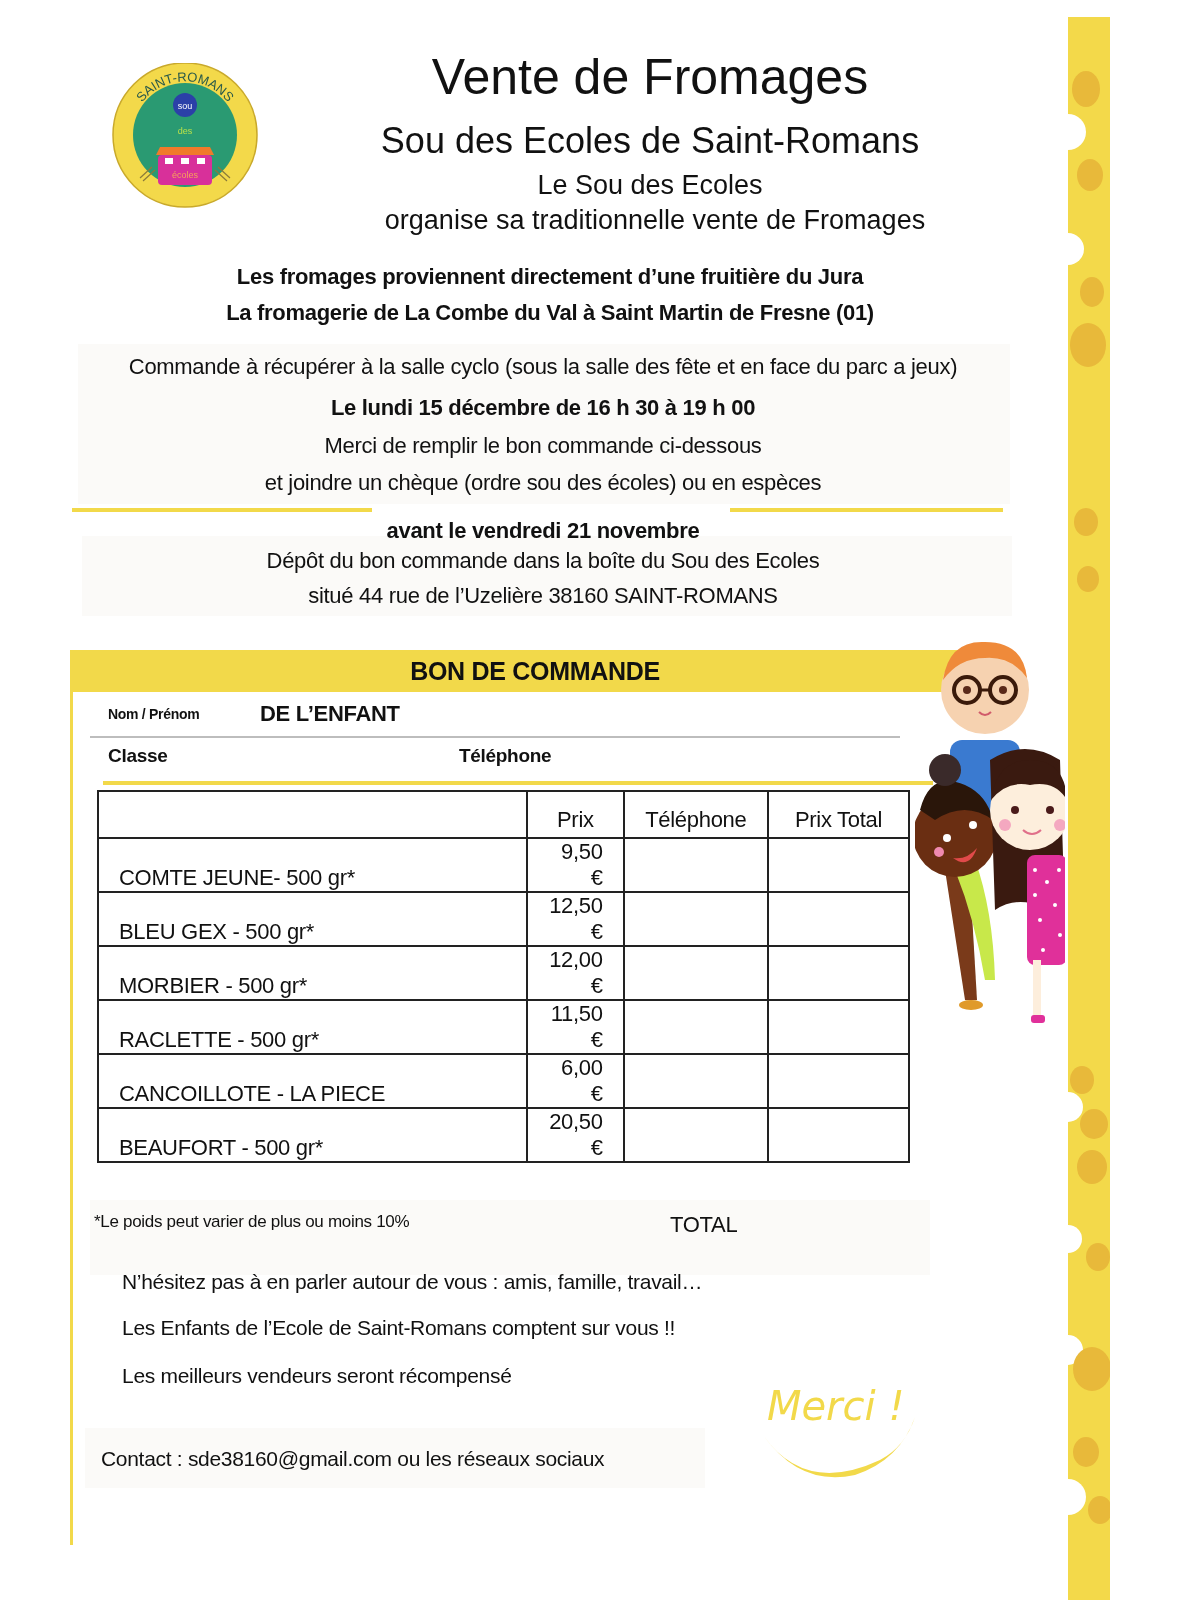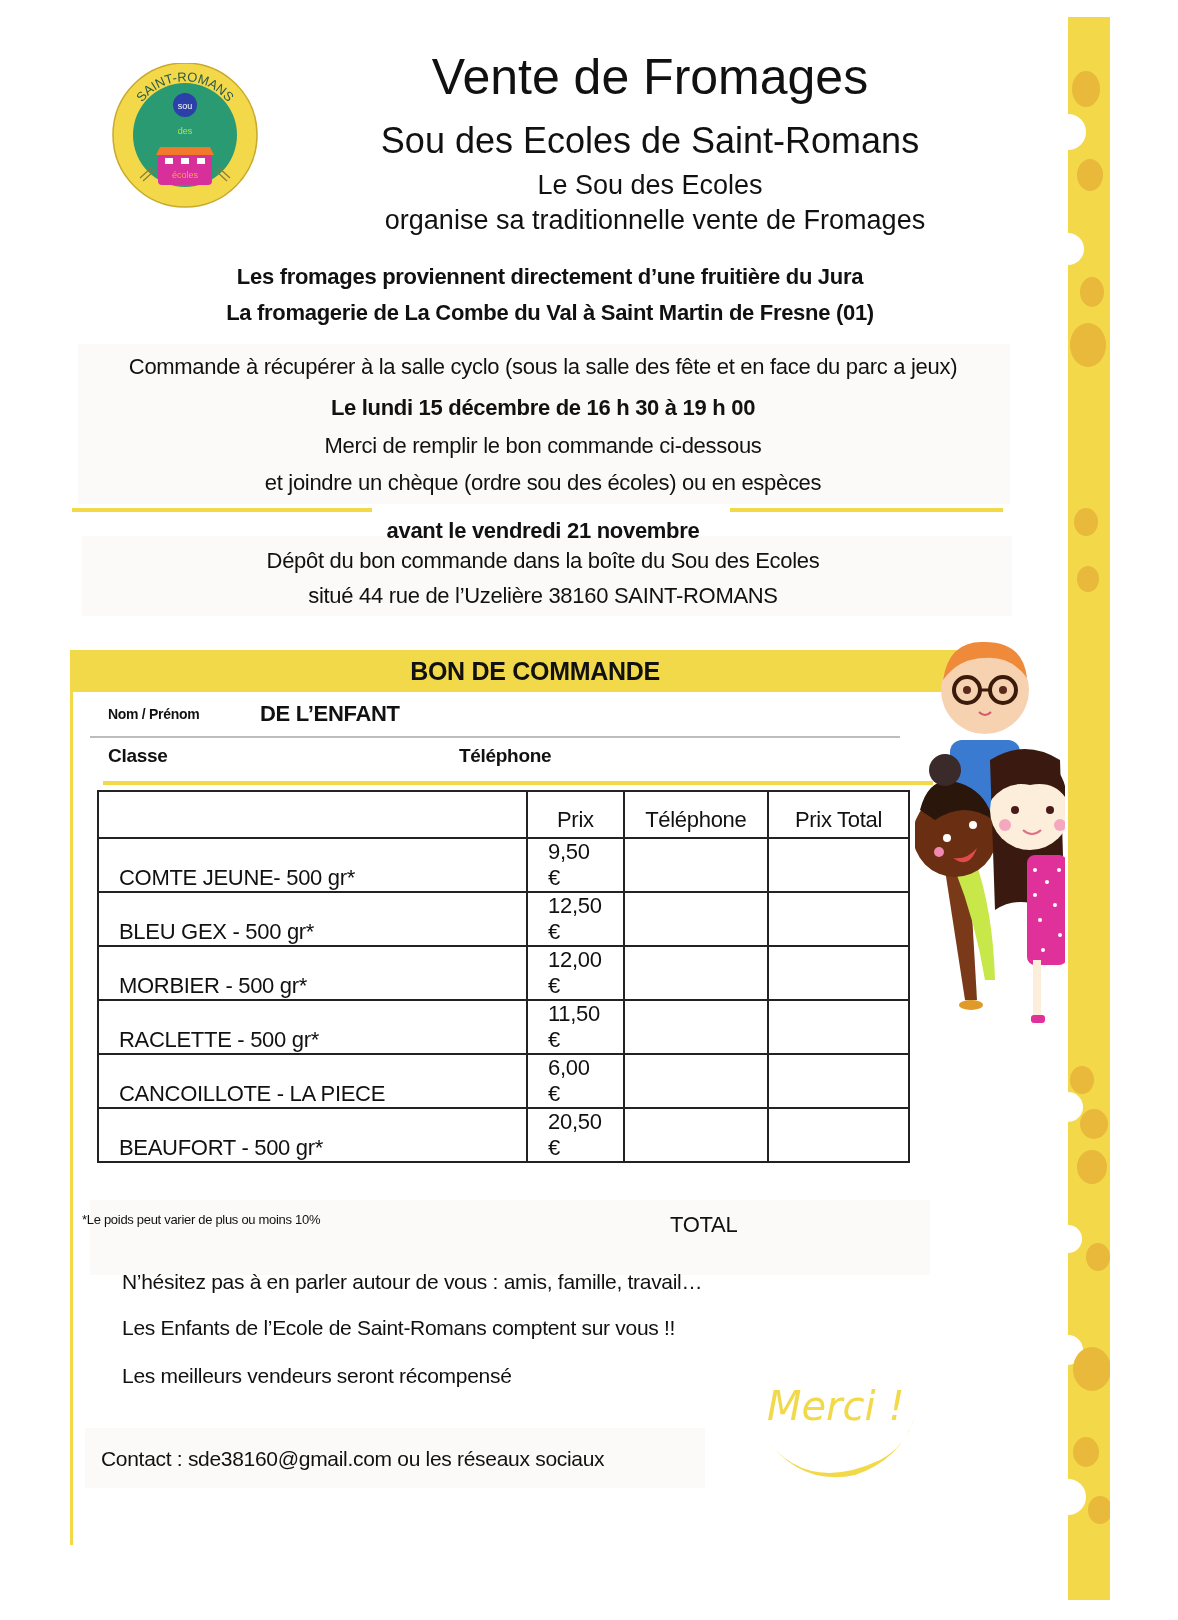--- a/index.html
+++ b/index.html
@@ -51,26 +51,26 @@
   #gray-line { left: 90px; top: 736px; width: 810px; height: 2px; background: #bdbdbd; }
   #classe-label { left: 108px; top: 745px; font-size: 19px; font-weight: 700; }
   #tel-label { left: 459px; top: 745px; font-size: 19px; font-weight: 700; }
   #yl3 { left: 103px; top: 781px; width: 830px; }
 
   
   #order-table { left: 97px; top: 790px; width: 813px; border-collapse: collapse; }
   #order-table td, #order-table th { border: 2px solid #222; font-weight: 400; font-size: 22px; height: 34px; padding: 0 20px; vertical-align: bottom; }
   #order-table th { height: 47px; text-align: center; padding-bottom: 4px; }
   #order-table td.item { width: 426px; text-align: left; }
-  #order-table td.price { width: 96px; text-align: left; }
+  #order-table td.price { width: 96px; text-align: right; }
   #order-table td.qty { width: 130px; }
   #order-table td.tot { width: 140px; }
 
   #shade3 { left: 90px; top: 1200px; width: 840px; height: 75px; }
-  #weight-note { left: 82px; top: 1212px; font-size: 13px; text-align: center; }
+  #weight-note { left: 94px; top: 1212px; font-size: 17px; text-align: center; }
   #total-label { left: 670px; top: 1212px; font-size: 22px; }
 
   .msg { font-size: 21px; margin-left: 28px; }
   #msg1 { left: 94px; top: 1270px; }
   #msg2 { left: 94px; top: 1316px; }
   #msg3 { left: 94px; top: 1364px; }
 
   #shade4 { left: 85px; top: 1428px; width: 620px; height: 60px; }
   #contact { left: 101px; top: 1447px; font-size: 21px; }
 

